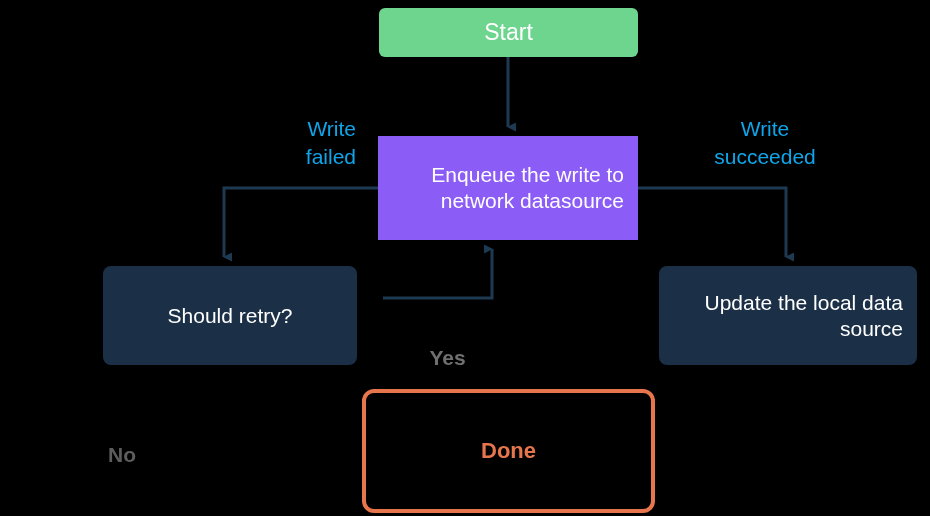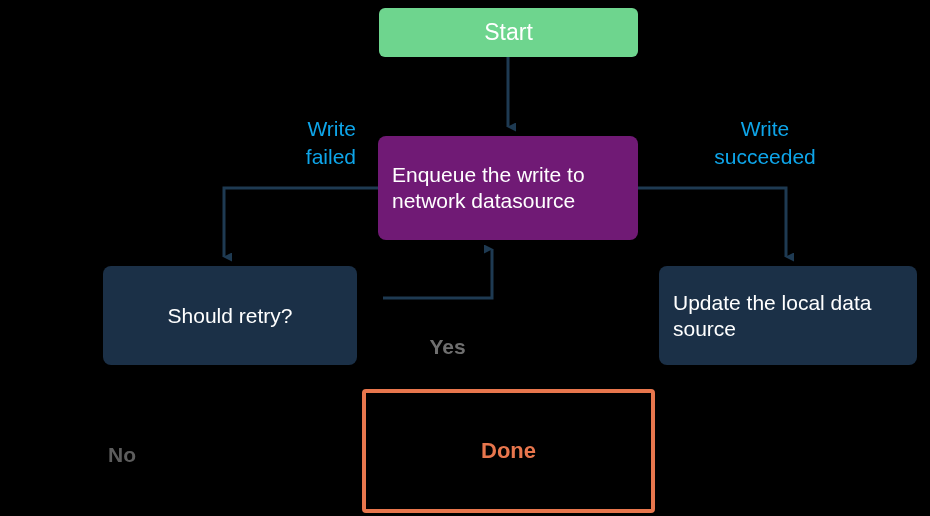--- a/index.html
+++ b/index.html
@@ -15,41 +15,41 @@
     width: 930px;
     height: 516px;
     background: #000000;
     overflow: hidden;
   }
   .node {
     position: absolute;
     display: flex;
     align-items: center;
     justify-content: center;
-    text-align: left;
+    text-align: right;
     box-sizing: border-box;
     line-height: 1.22;
   }
   .node-start {
     left: 379px;
     top: 8px;
     width: 259px;
     height: 49px;
     background: #6ed58e;
     border-radius: 6px;
     color: #ffffff;
     font-size: 23px;
   }
   .node-enqueue {
     left: 378px;
     top: 136px;
     width: 260px;
     height: 104px;
-    background: #701a75;
-    border-radius: 8px;
+    background: #8b5cf6;
+    border-radius: 0;
     color: #ffffff;
     font-size: 21px;
     padding: 0 14px;
   }
   .node-retry {
     left: 103px;
     top: 266px;
     width: 254px;
     height: 99px;
     background: #1b3047;
@@ -69,21 +69,21 @@
     font-size: 21px;
     padding: 5px 14px;
   }
   .node-done {
     left: 362px;
     top: 389px;
     width: 293px;
     height: 124px;
     background: transparent;
     border: 4px solid #e8764d;
-    border-radius: 4px;
+    border-radius: 12px;
     color: #e8764d;
     font-size: 22px;
     font-weight: bold;
   }
   .edge-label {
     position: absolute;
     color: #0ea5e9;
     font-size: 21px;
     line-height: 1.35;
     text-align: center;
@@ -96,21 +96,21 @@
     text-align: right;
   }
   .label-write-succeeded {
     left: 670px;
     top: 115px;
     width: 190px;
     text-align: center;
   }
   .label-yes {
     left: 390px;
-    top: 333px;
+    top: 344px;
     width: 115px;
     font-weight: bold;
     color: #6f6f6f;
     text-align: center;
   }
   .label-no {
     left: 72px;
     top: 441px;
     width: 100px;
     font-weight: bold;

